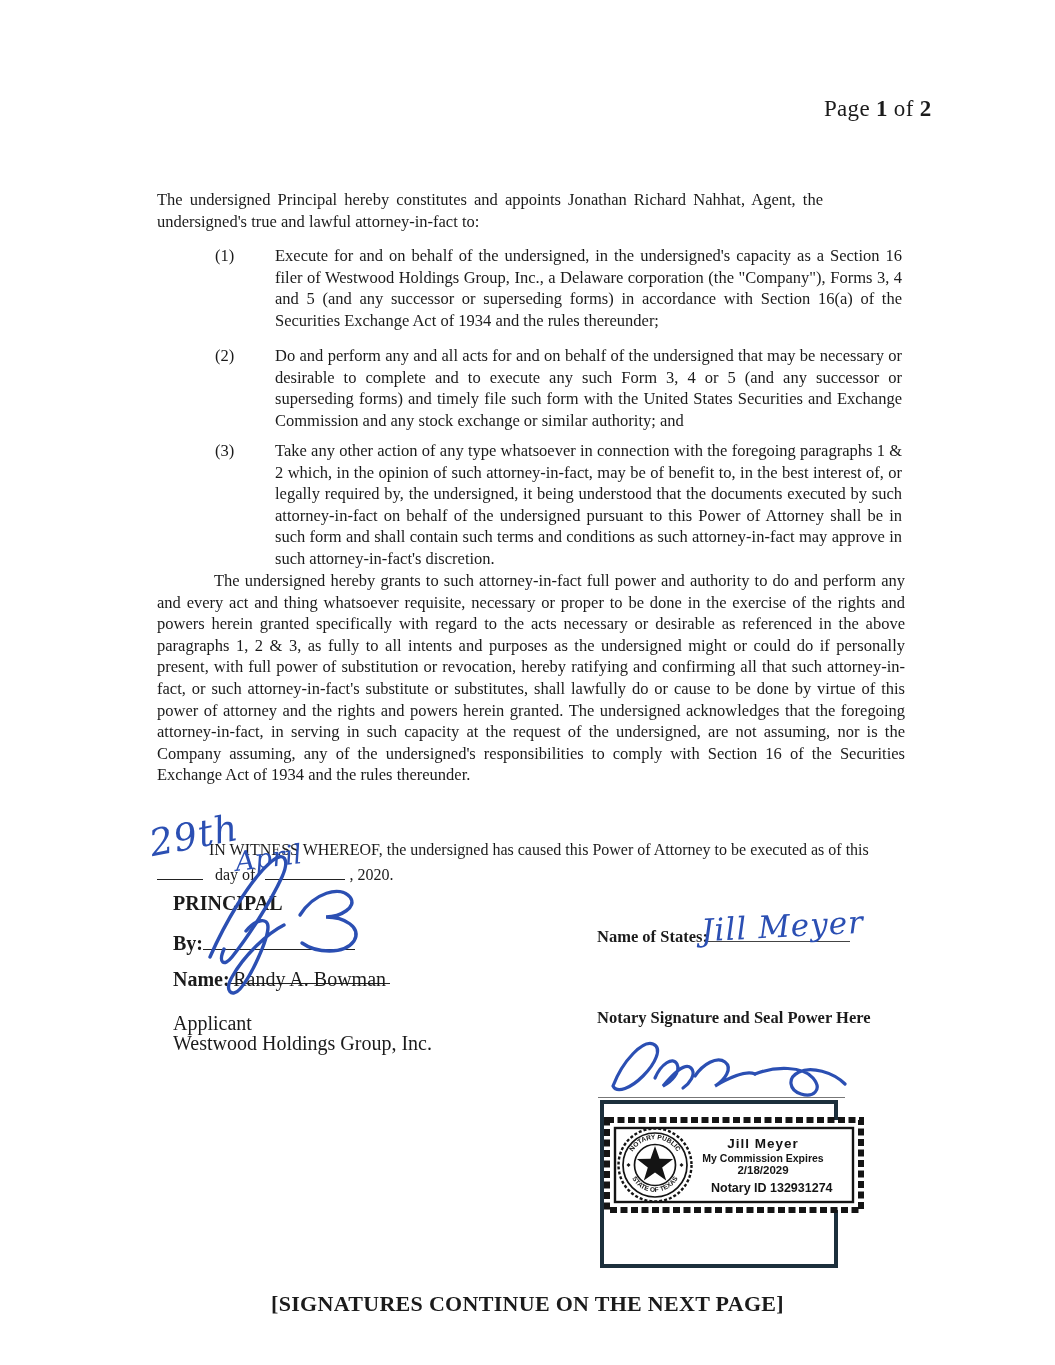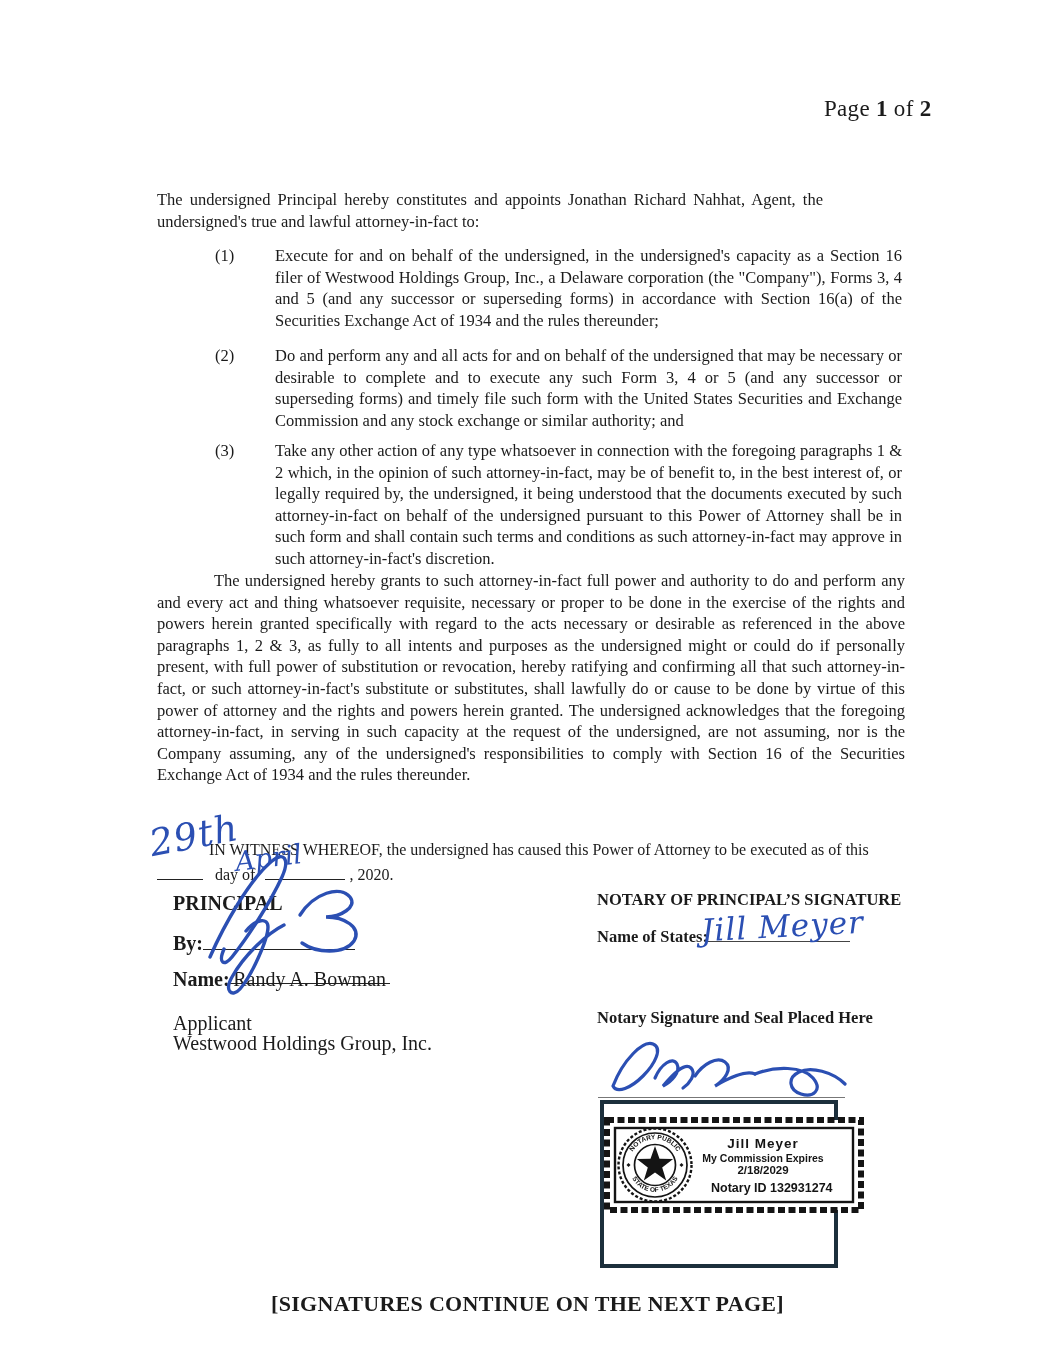--- a/index.html
+++ b/index.html
@@ -108,26 +108,25 @@
     <svg id="principal-sig-svg" width="190" height="145" viewBox="0 0 190 145">
       <g fill="none" stroke="#2b4fb3" stroke-width="3.4" stroke-linecap="round">
         <path d="M22,104 C36,72 62,26 84,8 C96,-2 102,6 94,24 C82,50 60,84 44,104 C36,114 30,110 36,96"></path>
         <path d="M58,78 C68,66 80,64 80,74 C80,86 64,122 52,136 C44,145 36,138 44,124 C56,102 80,80 96,72"></path>
         <path d="M112,62 C126,40 152,32 162,44 C170,54 152,64 138,64 C156,64 174,74 166,88 C156,102 128,100 114,90"></path>
       </g>
     </svg>
   </div>
 
   <div id="sig-right" class="abs">
-    <div class="row b" style="top:2px">NOTARY OF PRINCIPAL’S SIGNATURE</div>
     <div class="row" style="top:38px">
       <span class="b">Name of States:</span><span class="nline" style="width:142px"></span>
       <span id="hand-notary" class="hand">Jill Meyer</span>
     </div>
-    <div class="row b" style="top:120px">Notary Signature and Seal Placed Here</div>
+    <div class="row b" style="top:120px">Notary Signature and Seal Power Here</div>
 
     <svg id="notary-script-svg" width="256" height="66" viewBox="0 0 256 66">
       <g fill="none" stroke="#2b4fb3" stroke-width="3.2" stroke-linecap="round">
         <path d="M14,52 C24,26 44,6 54,10 C64,14 56,30 44,42 C32,54 18,60 14,52"></path>
         <path d="M56,44 C62,30 74,22 78,30 C82,38 72,48 64,52 C74,40 86,28 92,34 C98,40 90,50 84,54"></path>
         <path d="M96,42 C104,30 118,22 126,28 C134,34 126,46 116,52 C130,44 146,36 156,40"></path>
         <path d="M156,40 C176,32 204,32 214,44 C224,56 214,64 202,60 C190,56 188,44 200,38 C212,32 234,38 246,50"></path>
       </g>
     </svg>
     <div id="notary-sig-line"></div>

